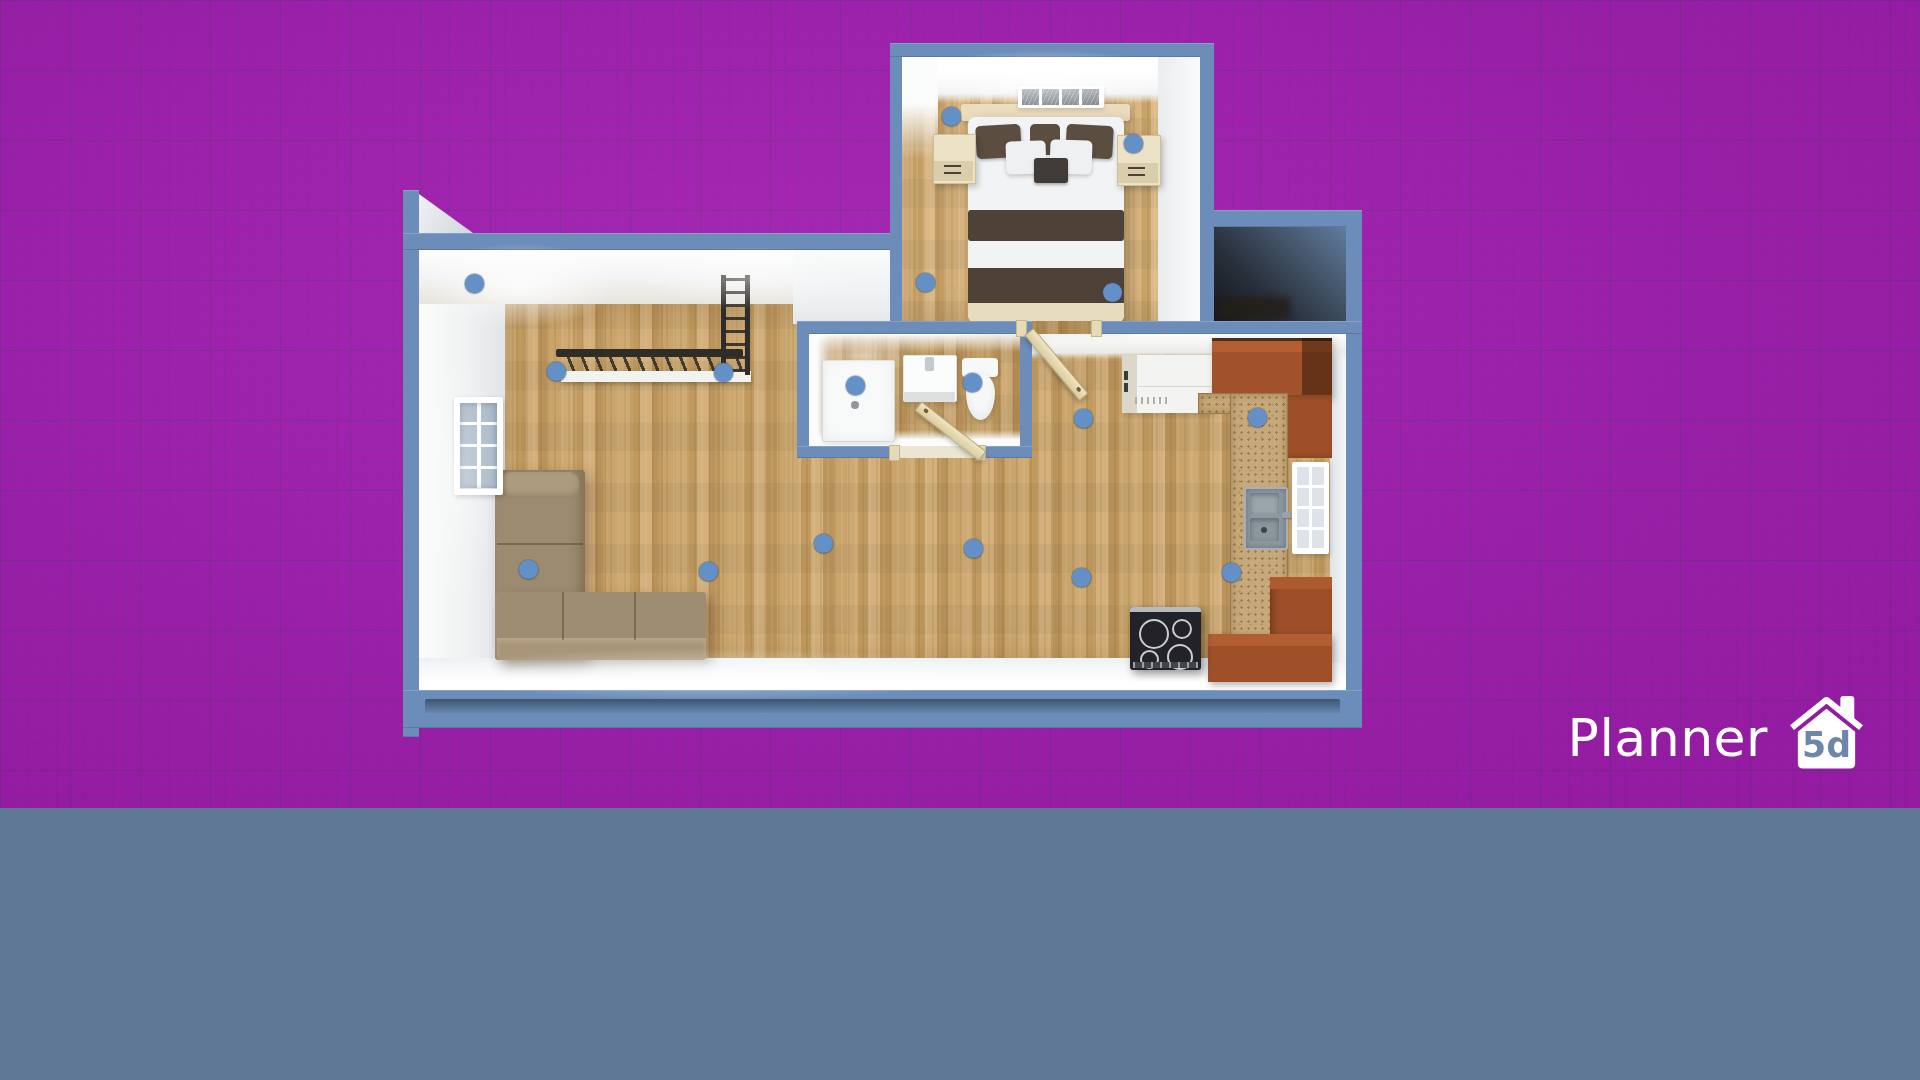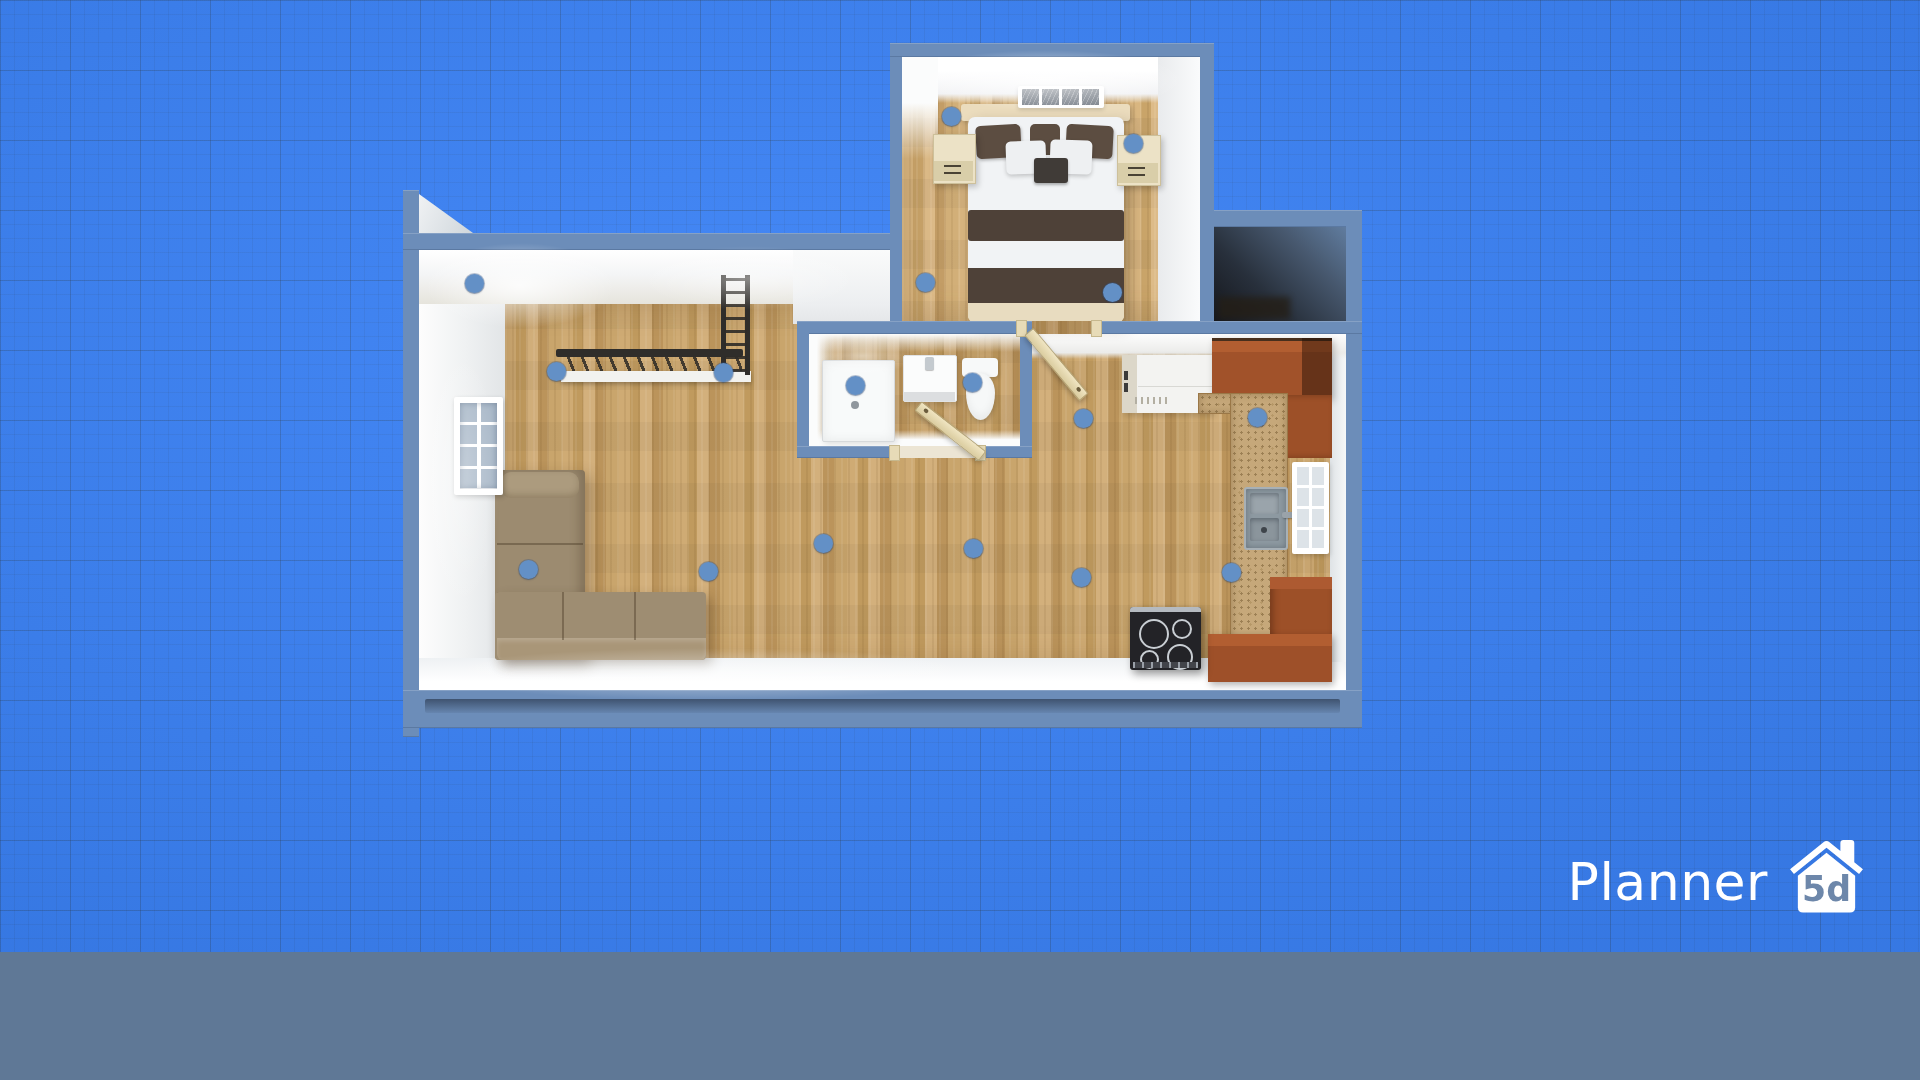--- a/index.html
+++ b/index.html
@@ -1,17 +1,17 @@
 <!DOCTYPE html>
 <html><head>
 <meta charset="utf-8">
 <style>
   html,body{margin:0;padding:0;background:#5f7896;}
-  .stage{position:relative;width:1920px;height:952px;overflow:hidden;
-         font-family:"DejaVu Sans",sans-serif;background:#3b82f6;}
+  .stage{position:relative;width:1920px;height:808px;overflow:hidden;
+         font-family:"DejaVu Sans",sans-serif;background:#a21caf;}
   .abs{position:absolute;}
   
   .grid-bg{position:absolute;inset:0;
     background-image:
       radial-gradient(ellipse at 42% 38%, rgba(255,255,255,.05), rgba(10,20,35,.09) 85%),
       linear-gradient(rgba(50,72,103,.25) 1px, transparent 1px),
       linear-gradient(90deg, rgba(50,72,103,.25) 1px, transparent 1px),
       linear-gradient(rgba(50,72,103,.10) 1px, transparent 1px),
       linear-gradient(90deg, rgba(50,72,103,.10) 1px, transparent 1px);
     background-size:auto,70px 70px,70px 70px,14px 14px,14px 14px;}

